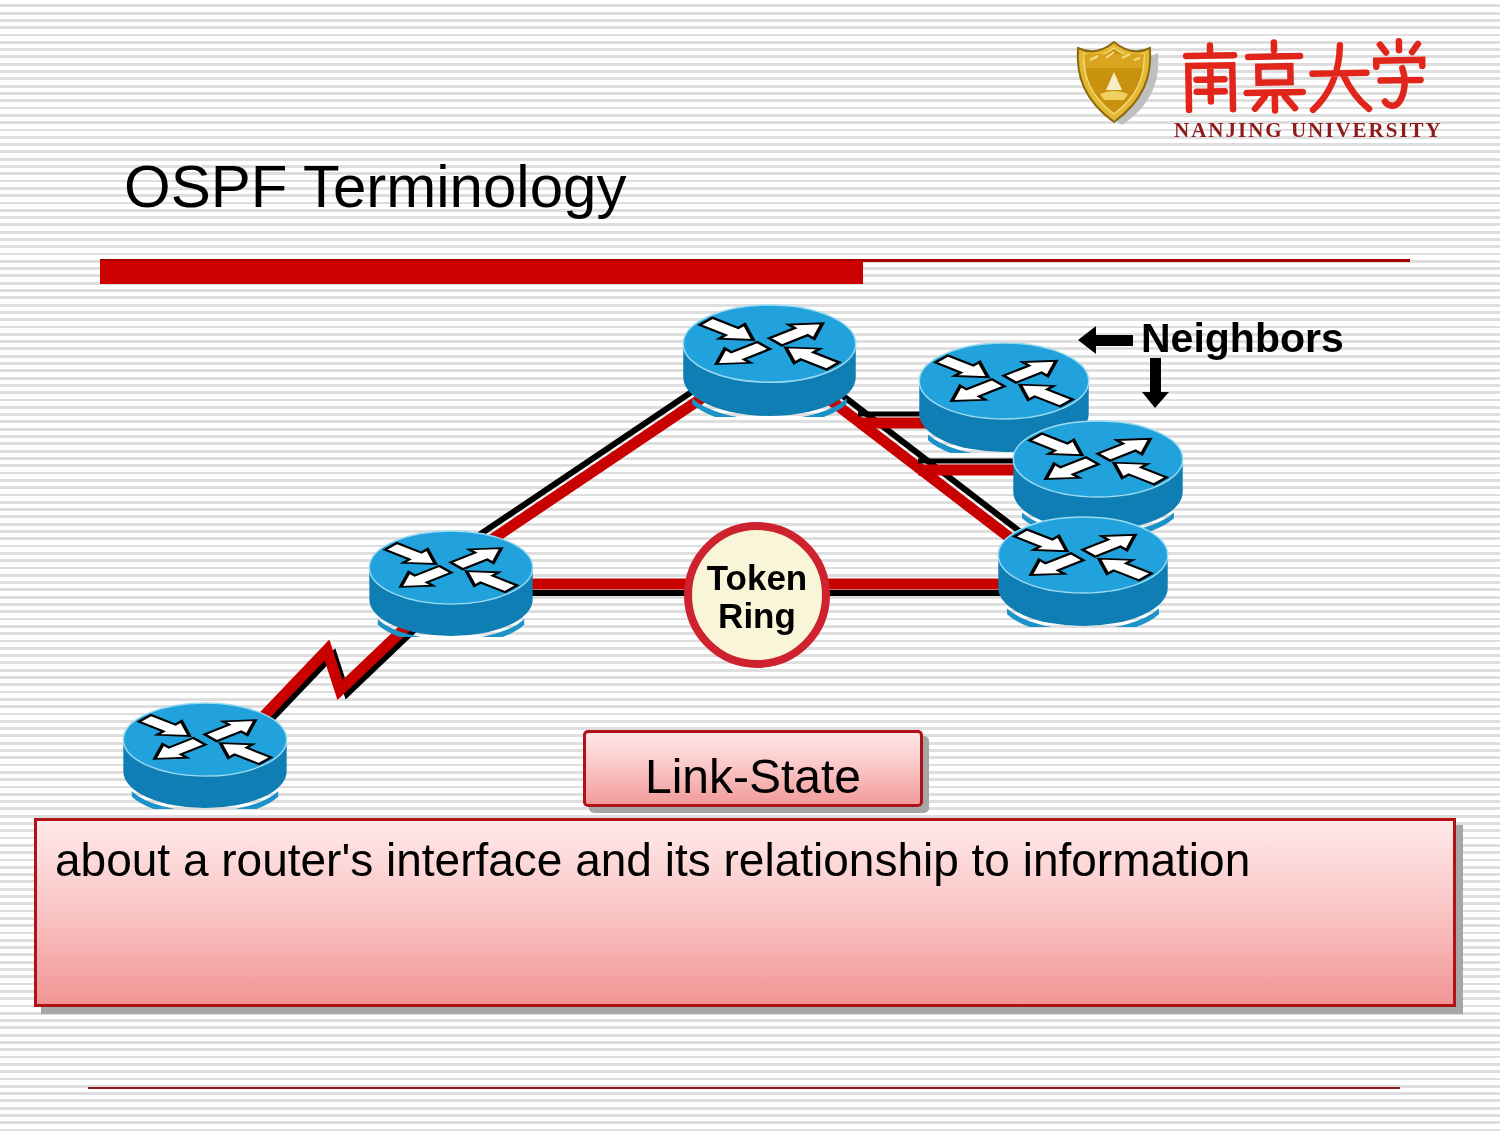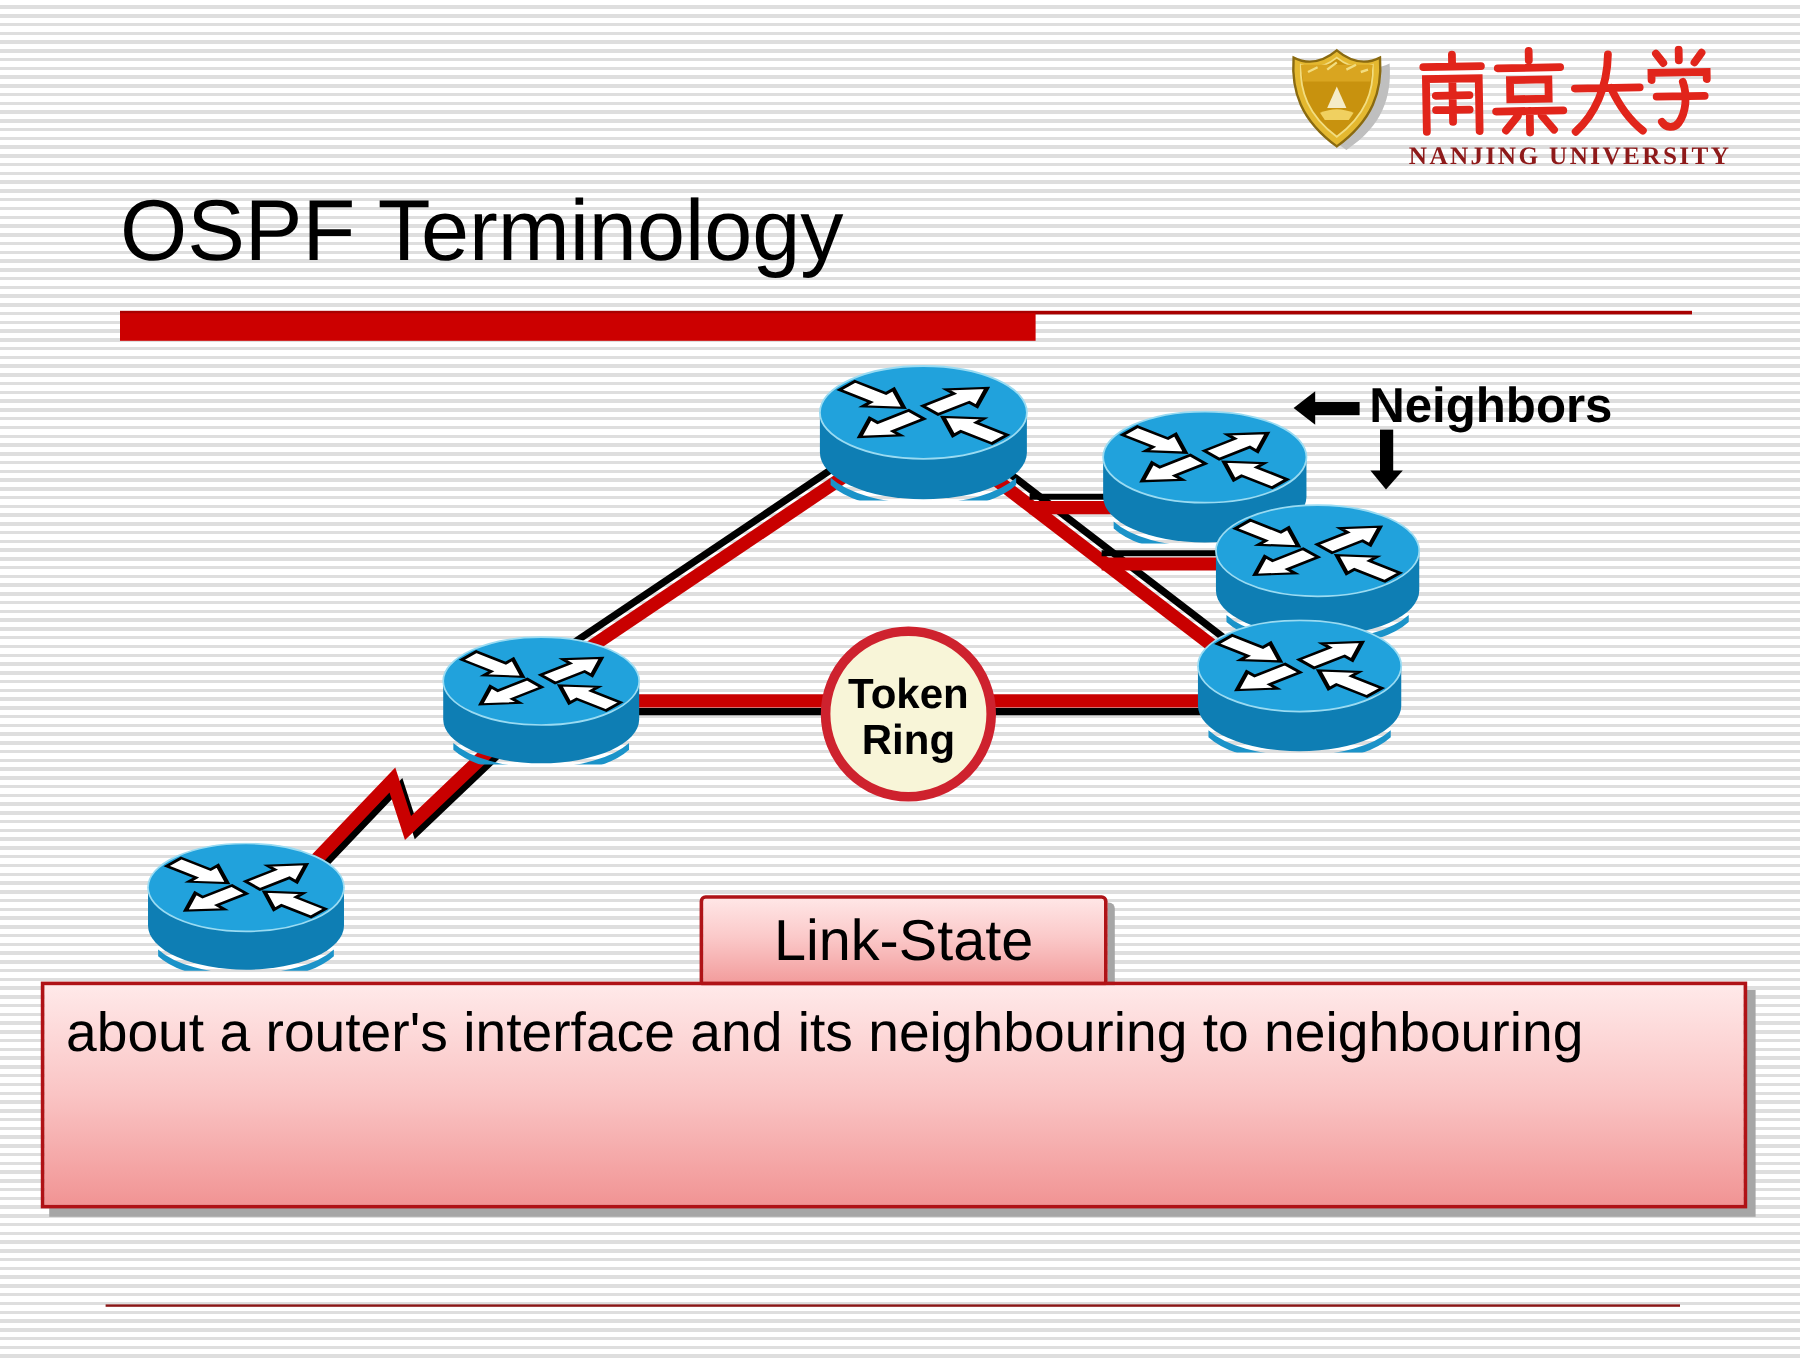--- a/index.html
+++ b/index.html
@@ -12,32 +12,32 @@
   .logo{position:absolute;left:1062px;top:30px;width:375px;height:115px;}
   .logo-shield{position:absolute;left:8px;top:8px;}
   .logo-cn{position:absolute;left:116px;top:8px;}
   .logo-en{
     position:absolute;left:112px;top:88px;width:260px;
     font-family:"Liberation Serif",serif;font-weight:bold;font-size:21px;
     letter-spacing:2px;color:#8E1A1A;white-space:nowrap;
   }
   
   .title{
-    position:absolute;left:100px;top:152px;
-    font-size:72px;font-weight:400;color:#000;letter-spacing:0px;white-space:nowrap;
+    position:absolute;left:124px;top:152px;
+    font-size:60px;font-weight:400;color:#000;letter-spacing:0px;white-space:nowrap;
   }
   .title-line{position:absolute;left:100px;top:259px;width:1310px;height:3px;background:#A80000;}
   .title-bar{position:absolute;left:100px;top:261px;width:763px;height:23px;background:#CC0000;}
   
   .linkstate-box{
     position:absolute;left:583px;top:730px;width:334px;height:71px;
     background:linear-gradient(180deg,#FFE6E6 0%,#FBC9C9 45%,#F29B9B 100%);
     border:3px solid #AF1317;border-radius:5px;
     box-shadow:6px 6px 0 #A6A6A6;
-    display:flex;align-items:center;justify-content:center;margin-top:16px;
+    display:flex;align-items:flex-end;justify-content:center;
   }
   .linkstate-label{font-size:48px;color:#000;}
   
   .description-box{
     position:absolute;left:34px;top:818px;width:1422px;height:189px;
     background:linear-gradient(180deg,#FFE9E9 0%,#FAC4C4 50%,#F19494 100%);
     border:3px solid #B01216;
     box-shadow:7px 7px 0 #A6A6A6;
     padding:10px 0 0 18px;box-sizing:border-box;
   }
@@ -140,18 +140,18 @@
         <polygon points="1155,408 1142,392 1169,392"></polygon>
       </g>
     </g>
   </svg>
 
   <div class="linkstate-box">
     <span class="linkstate-label">Link-State</span>
   </div>
 
   <div class="description-box">
-    <div class="description-line">about a router's interface and its neighbouring to neighbouring</div>
+    <div class="description-line">about a router's interface and its relationship to information</div>
   </div>
 
   <div class="bottom-line"></div>
 
 </div>
 
 </body></html>

